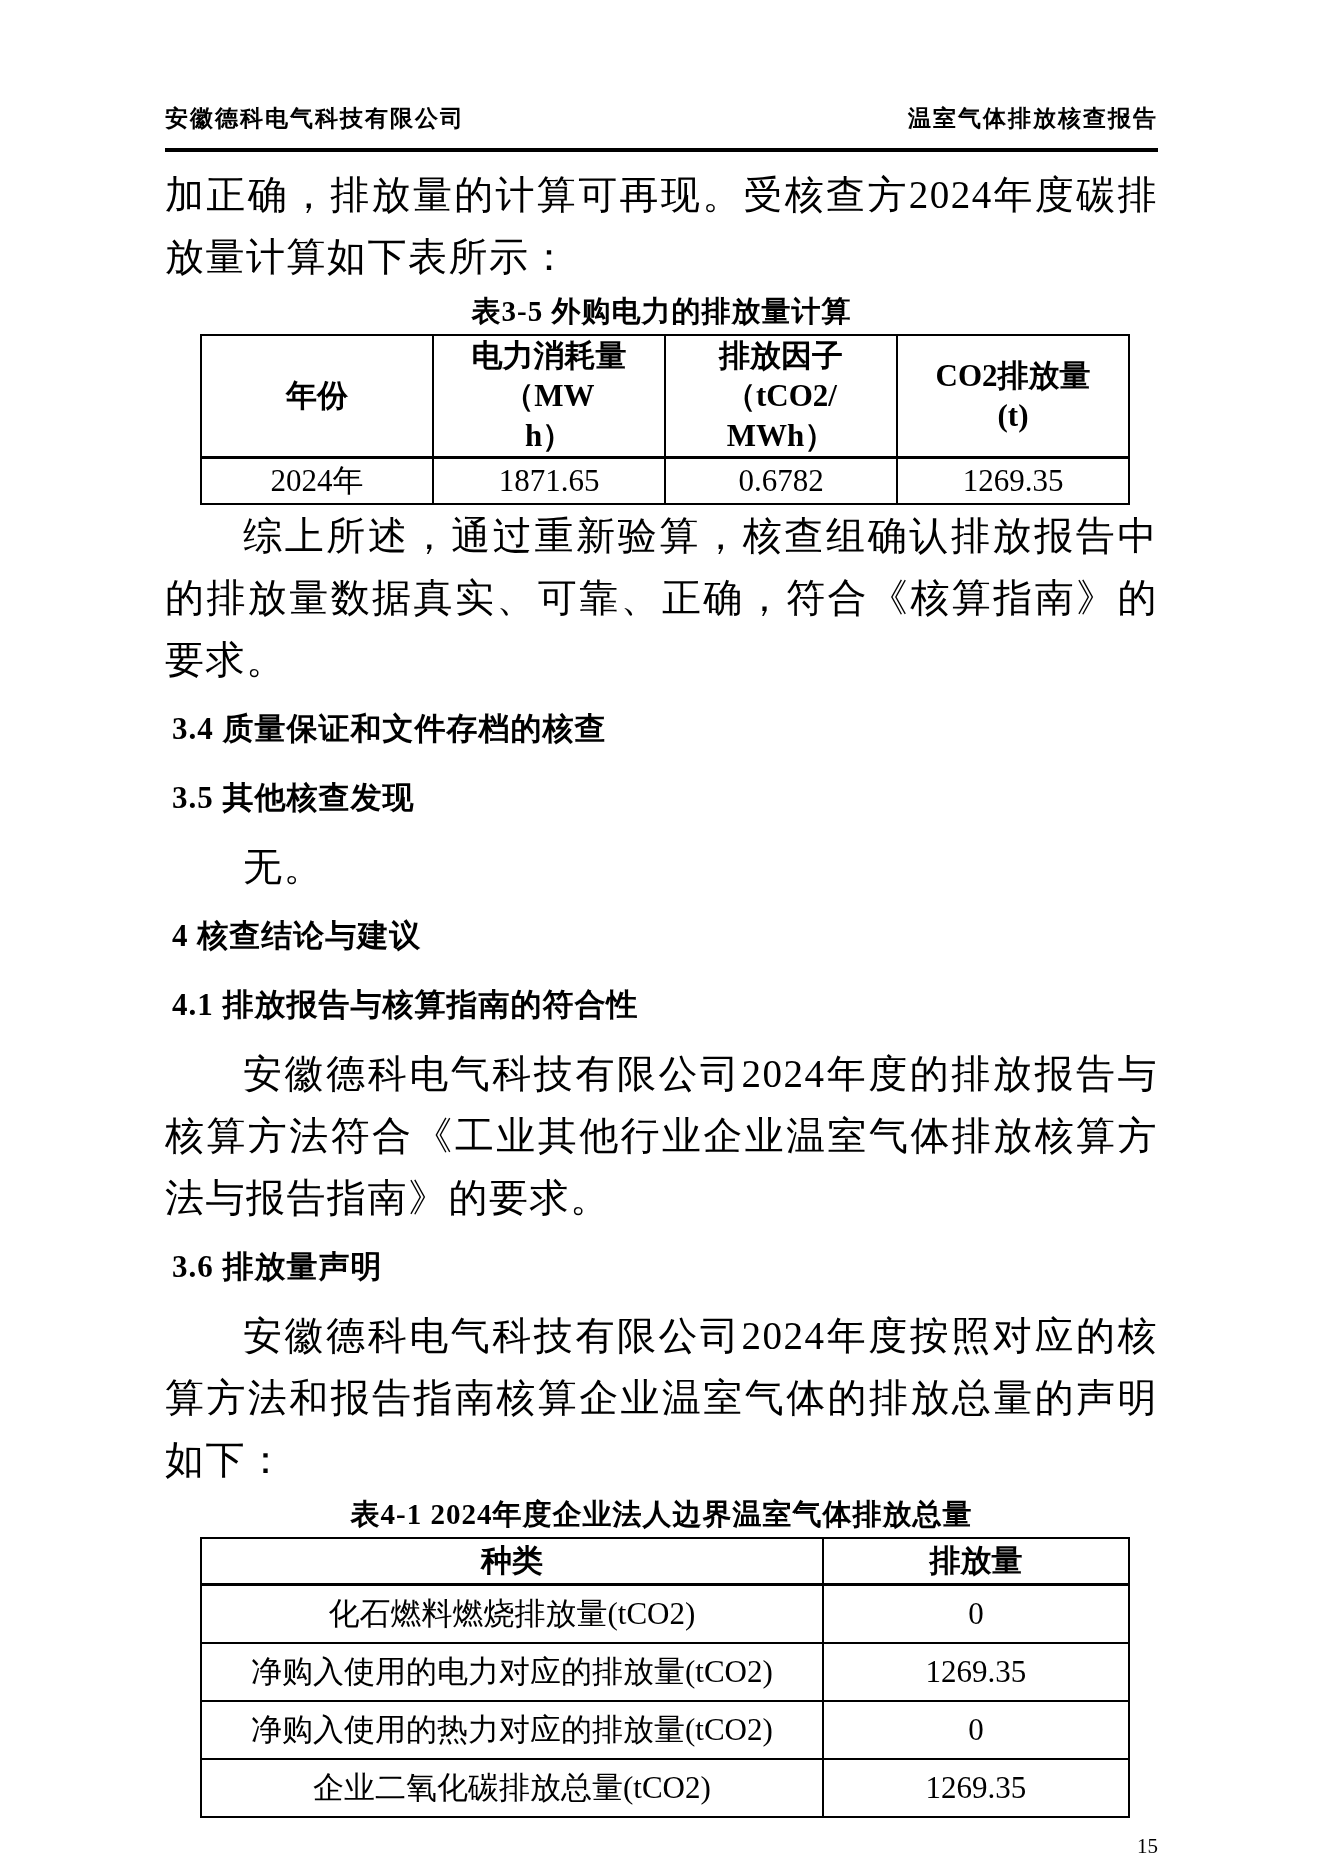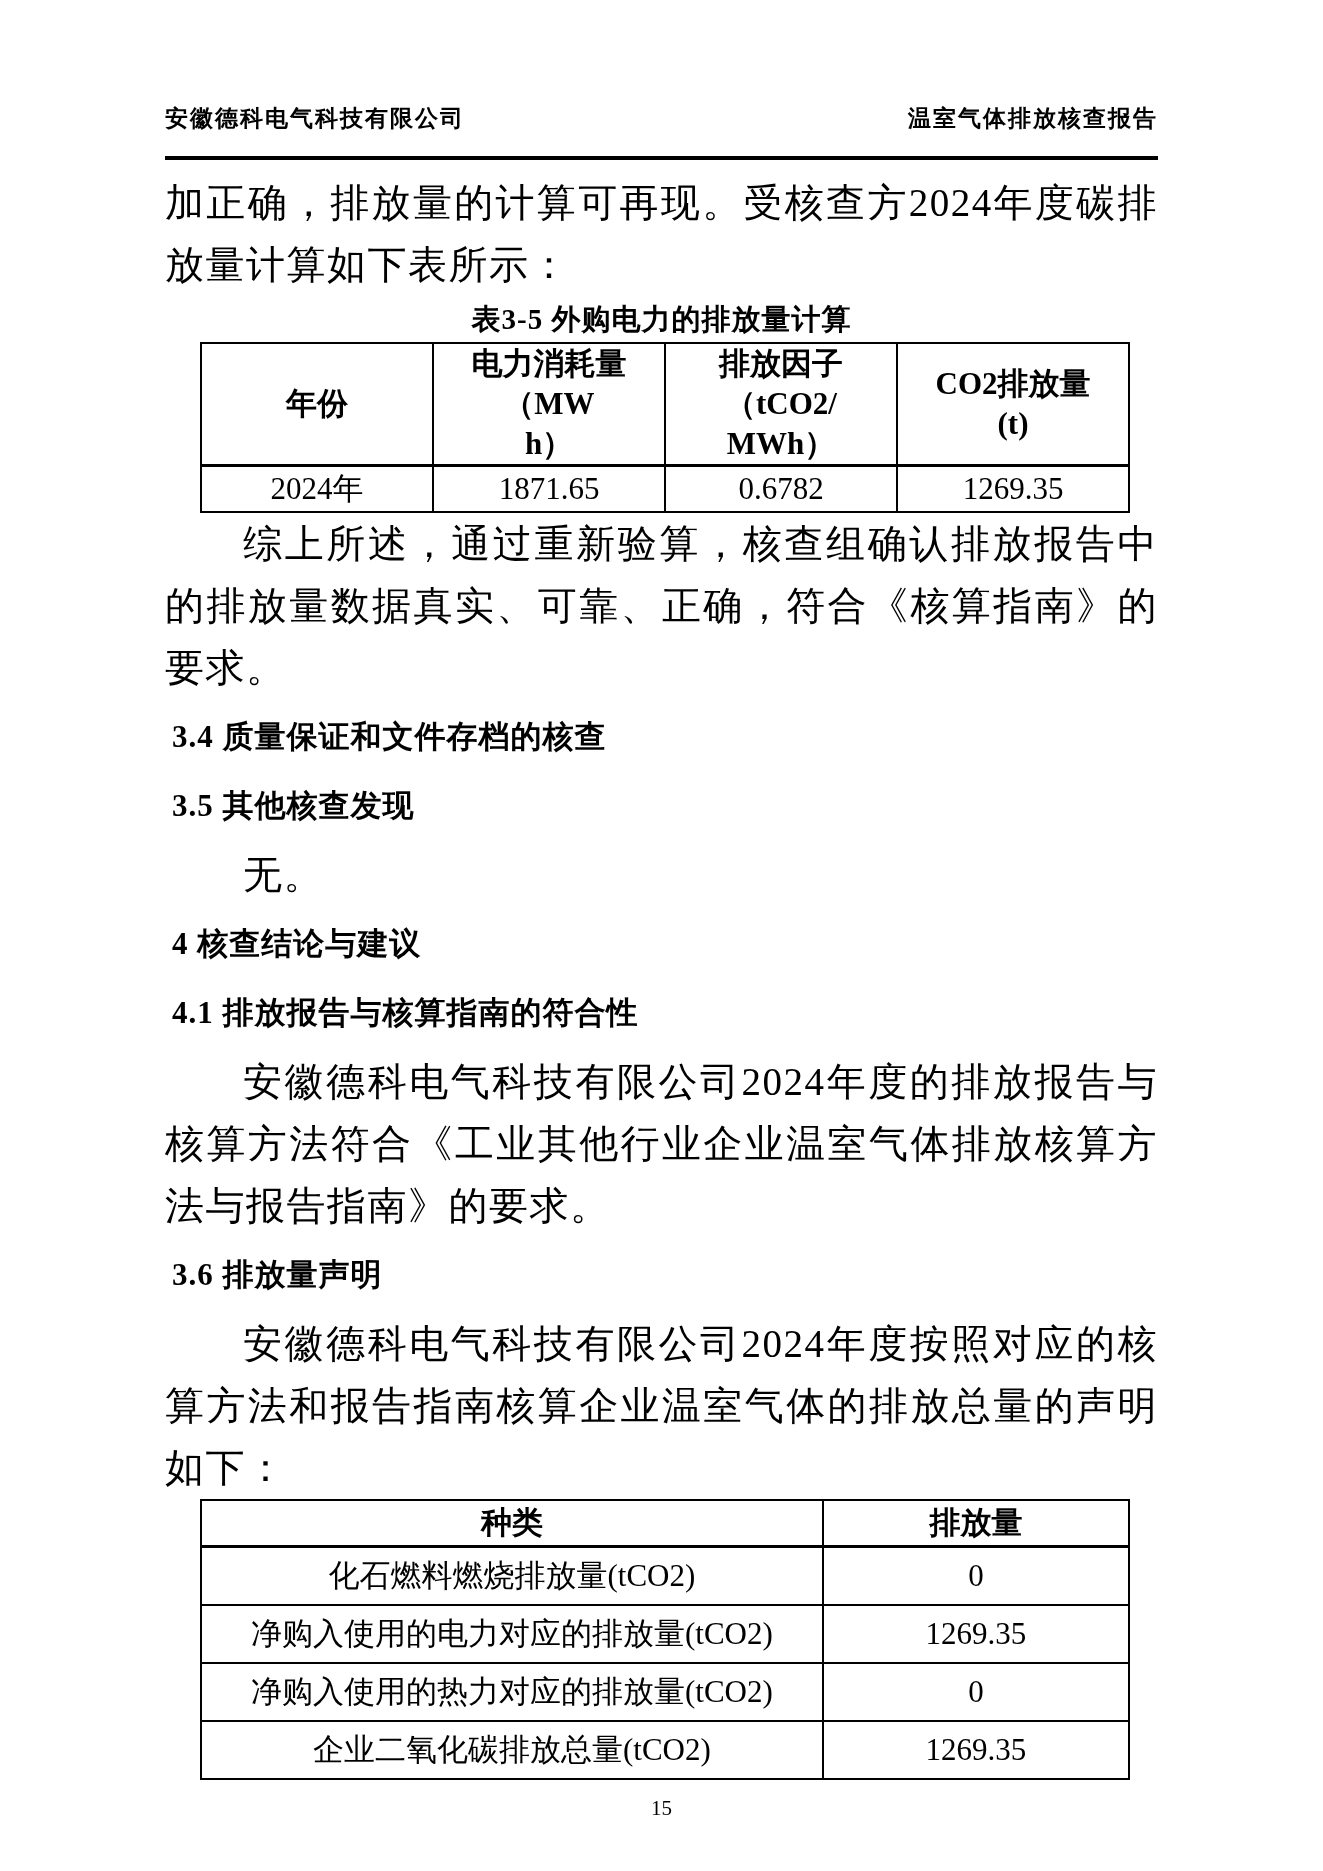--- a/index.html
+++ b/index.html
@@ -12,21 +12,21 @@
   }
   .page { padding: 103px 165px 0 165px; }
 
   .doc-header {
     display: flex;
     justify-content: space-between;
     align-items: flex-end;
     font-size: 23px;
     font-weight: bold;
     letter-spacing: 2px;
-    padding-bottom: 22px;
+    padding-bottom: 14px;
     border-bottom: 4px solid #000;
   }
 
   .para {
     font-size: 39px;
     line-height: 62px;
     text-align: justify;
     letter-spacing: 1.5px;
     margin: 0;
   }
@@ -71,21 +71,21 @@
   .t35 col { width: 25%; }
   .hl { display: block; }
 
   
   .t41 th { font-weight: bold; height: 44px; line-height: 44px; border-bottom: 3px solid #000; }
   .t41 td { height: 56px; line-height: 56px; }
   .t41 .c1 { width: 67%; }
   .t41 .c2 { width: 33%; }
 
   .page-number {
-    text-align: center;
+    text-align: right;
     font-size: 21px;
     margin-top: 16px;
     letter-spacing: 0;
   }
 </style>
 </head>
 <body>
 
 <div class="page">
 
@@ -141,20 +141,21 @@
   <p class="para indent">无。</p>
 
   <h3 class="heading">4 核查结论与建议</h3>
 
   <h3 class="heading">4.1 排放报告与核算指南的符合性</h3>
   <p class="para indent">安徽德科电气科技有限公司2024年度的排放报告与核算方法符合《工业其他行业企业温室气体排放核算方法与报告指南》的要求。</p>
 
   <h3 class="heading">3.6 排放量声明</h3>
   <p class="para indent">安徽德科电气科技有限公司2024年度按照对应的核算方法和报告指南核算企业温室气体的排放总量的声明如下：</p>
 
+  <div class="table-title">表4-1 2024年度企业法人边界温室气体排放总量</div>
 
   <table class="t41">
     <colgroup>
         <col class="c1">
         <col class="c2">
       </colgroup>
     <tbody>
         <tr>
       <th>种类</th>
       <th>排放量</th>

